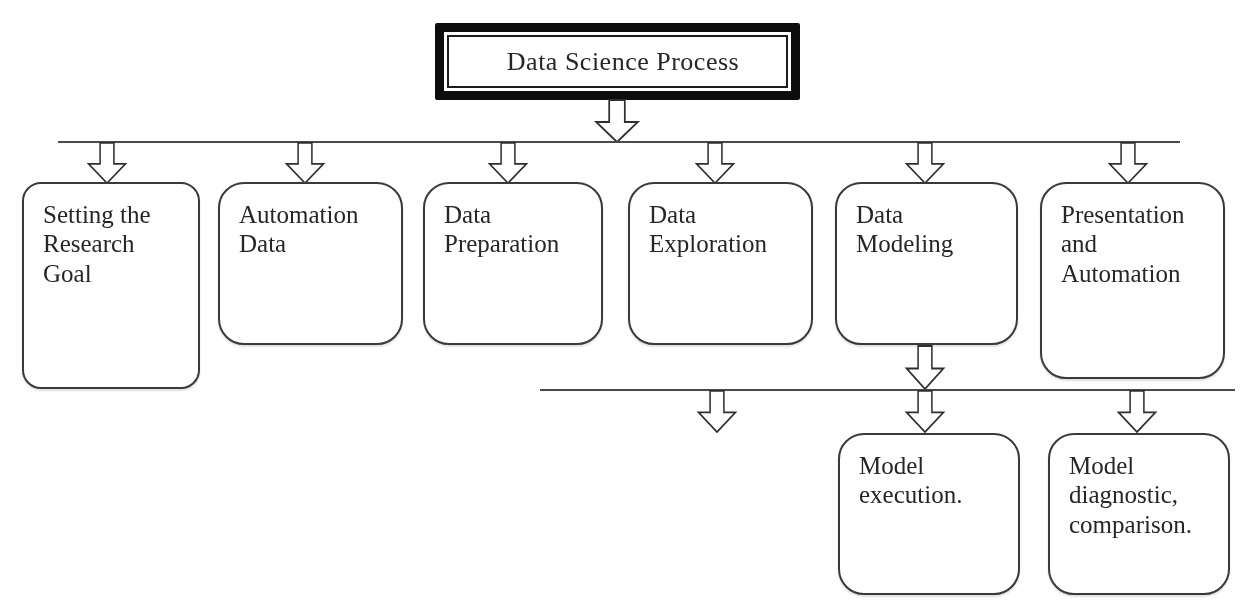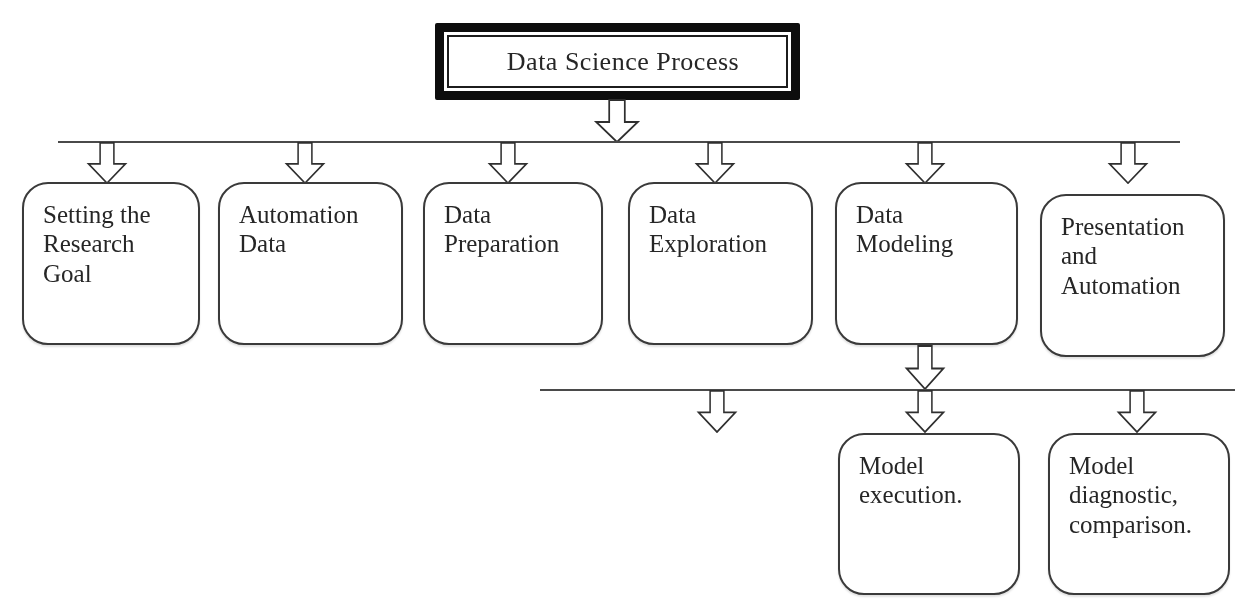--- a/index.html
+++ b/index.html
@@ -93,42 +93,42 @@
   <svg class="abs barrow" style="left:692px; top:142px;" width="46" height="42" viewBox="0 0 60 46" preserveAspectRatio="none">
       <polygon points="21,1 39,1 39,24 54,24 30,45 6,24 21,24" fill="#ffffff" stroke="#2f2f2f" stroke-width="2"></polygon>
     </svg>
   <svg class="abs barrow" style="left:902px; top:142px;" width="46" height="42" viewBox="0 0 60 46" preserveAspectRatio="none">
       <polygon points="21,1 39,1 39,24 54,24 30,45 6,24 21,24" fill="#ffffff" stroke="#2f2f2f" stroke-width="2"></polygon>
     </svg>
   <svg class="abs barrow" style="left:1105px;top:142px;" width="46" height="42" viewBox="0 0 60 46" preserveAspectRatio="none">
       <polygon points="21,1 39,1 39,24 54,24 30,45 6,24 21,24" fill="#ffffff" stroke="#2f2f2f" stroke-width="2"></polygon>
     </svg>
 
-  <div class="abs node" style="left:22px;   top:182px; width:178px; height:163px;">
+  <div class="abs node" style="left:22px;   top:182px; width:178px; height:207px;border-radius:19px;">
     <div class="node-label">Setting the
 Research
 Goal</div>
   </div>
   <div class="abs node" style="left:218px;  top:182px; width:185px; height:163px;">
     <div class="node-label">Automation
 Data</div>
   </div>
   <div class="abs node" style="left:423px;  top:182px; width:180px; height:163px;">
     <div class="node-label">Data
 Preparation</div>
   </div>
   <div class="abs node" style="left:628px;  top:182px; width:185px; height:163px;">
     <div class="node-label">Data
 Exploration</div>
   </div>
   <div class="abs node" style="left:835px;  top:182px; width:183px; height:163px;">
     <div class="node-label">Data
 Modeling</div>
   </div>
-  <div class="abs node" style="left:1040px; top:182px; width:185px; height:163px;margin-top:12px;">
+  <div class="abs node" style="left:1040px; top:182px; width:185px; height:197px;">
     <div class="node-label">Presentation
 and
 Automation</div>
   </div>
 
   <svg class="abs barrow" style="left:902px; top:345px;" width="46" height="45" viewBox="0 0 60 46" preserveAspectRatio="none">
     <polygon points="21,1 39,1 39,24 54,24 30,45 6,24 21,24" fill="#ffffff" stroke="#2f2f2f" stroke-width="2"></polygon>
   </svg>
 
   <div class="abs hline" style="left:540px; top:389px; width:695px;"></div>

